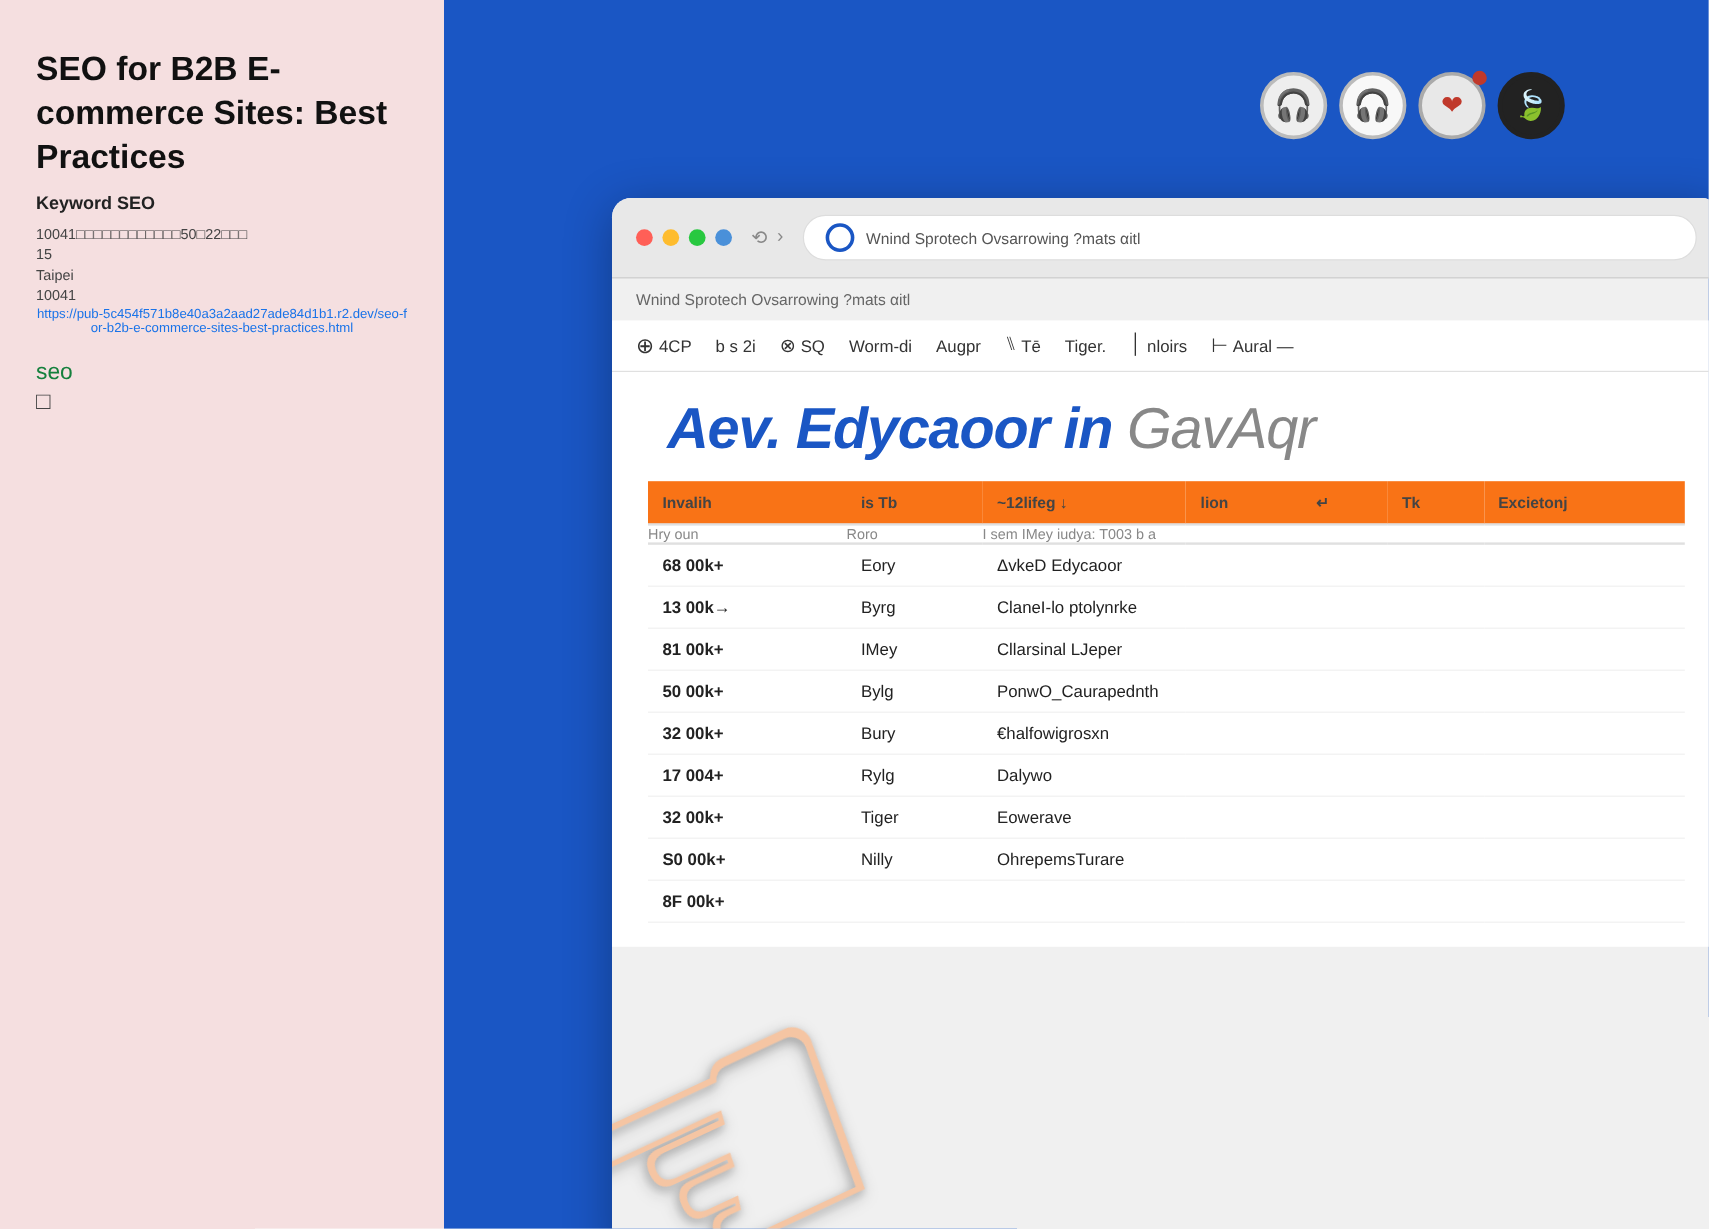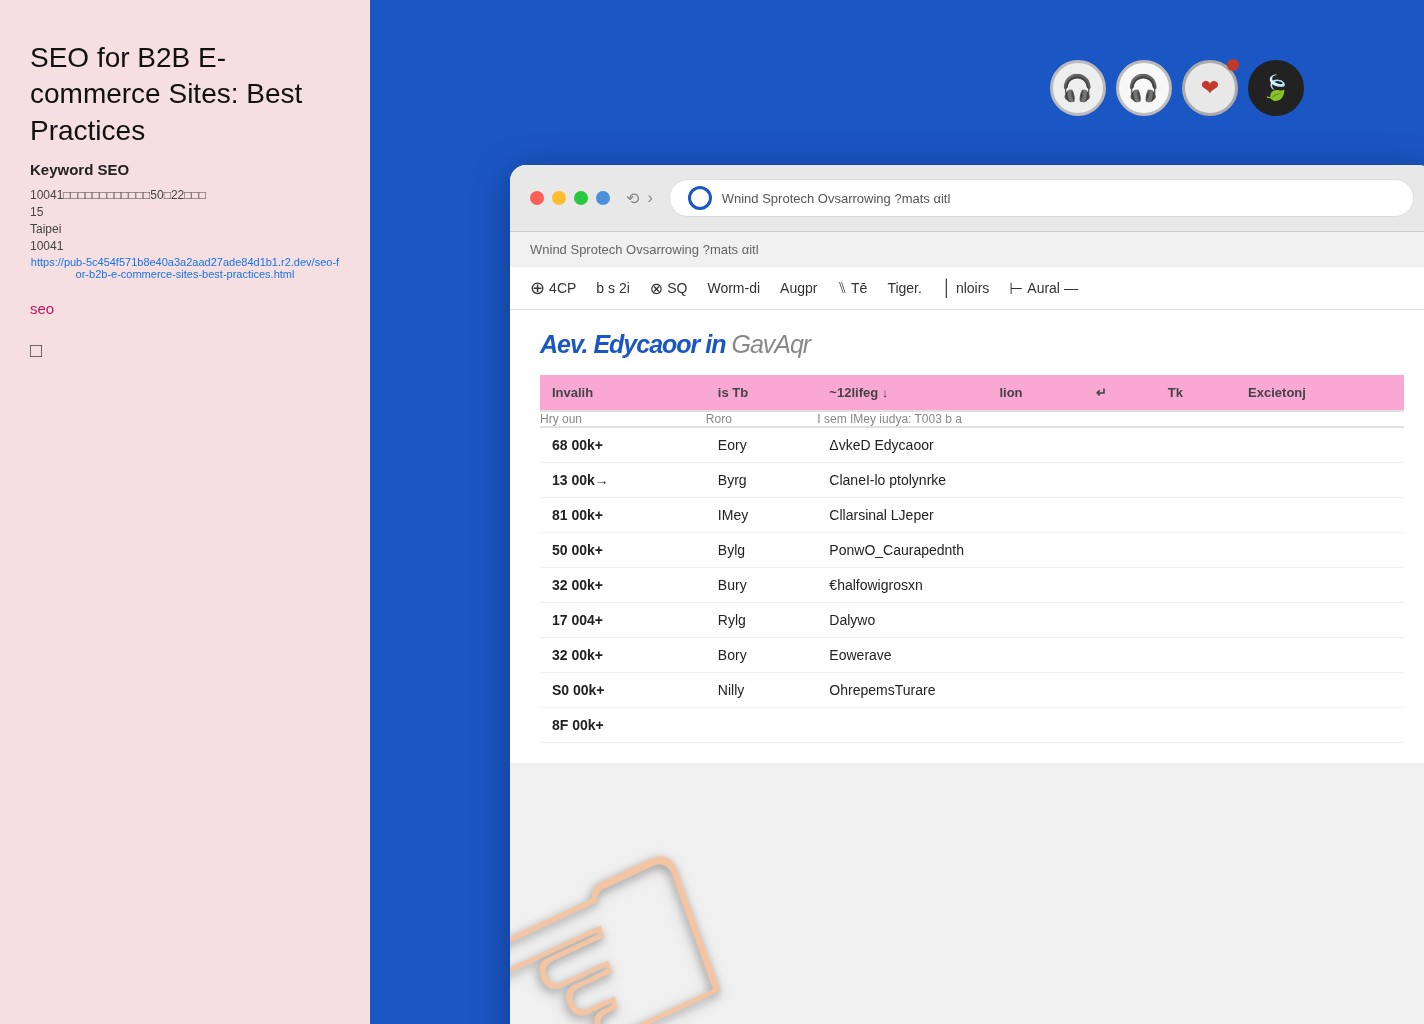--- a/index.html
+++ b/index.html
@@ -17,21 +17,21 @@
       width: 370px;
       min-width: 370px;
       background: #f5dfe0;
       height: 1024px;
       padding: 40px 30px;
       position: relative;
       z-index: 2;
     }
     .sidebar-title {
       font-size: 28px;
-      font-weight: 400;
+      font-weight: 700;
       color: #111;
       margin-bottom: 12px;
       line-height: 1.3;
     }
     .sidebar-subtitle {
       font-size: 15px;
       font-weight: 600;
       color: #222;
       margin-bottom: 10px;
     }
@@ -41,23 +41,23 @@
       margin-bottom: 3px;
     }
     .sidebar-url {
       font-size: 11px;
       color: #1a73e8;
       word-break: break-all;
       margin-bottom: 20px;
       text-align: center;
     }
     .sidebar-tag {
-      font-size: 15px;
-      color: #be185d;
-      margin-bottom: 22px;
+      font-size: 19px;
+      color: #15803d;
+      margin-bottom: 2px;
     }
     .sidebar-icon {
       font-size: 20px;
       color: #444;
     }
 
     
     .main {
       flex: 1;
       background: #1a56c4;
@@ -184,36 +184,37 @@
     }
 
     
     .browser-content {
       background: white;
       padding: 20px 30px;
       overflow: hidden;
     }
 
     .page-title {
-      font-size: 25px;
+      font-size: 48px;
       font-weight: 700;
       color: #1a56c4;
       margin-bottom: 16px;
       letter-spacing: -1px;
+      margin-left: 16px;
     }
     .page-title span { font-style: italic; }
 
     
     .data-table {
       width: 100%;
       border-collapse: collapse;
       font-size: 14px;
     }
     .data-table thead tr {
-      background: #f9a8d4;
+      background: #f97316;
       border-bottom: 2px solid #e0e0e0;
     }
     .data-table thead th {
       padding: 10px 12px;
       text-align: left;
       font-weight: 600;
       color: #444;
       font-size: 13px;
     }
     .data-table tbody tr {
@@ -420,21 +421,21 @@
               <td class="td-diff">Bury</td>
               <td colspan="5">€halfowigrosxn</td>
             </tr>
             <tr>
               <td class="td-volume">17 004+</td>
               <td class="td-diff">Rylg</td>
               <td colspan="5">Dalywo</td>
             </tr>
             <tr>
               <td class="td-volume">32 00k+</td>
-              <td class="td-diff">Bory</td>
+              <td class="td-diff">Tiger</td>
               <td colspan="5">Eowerave</td>
             </tr>
             <tr>
               <td class="td-volume">S0 00k+</td>
               <td class="td-diff">Nilly</td>
               <td colspan="5">OhrepemsTurare</td>
             </tr>
             <tr>
               <td class="td-volume">8F 00k+</td>
               <td class="td-diff"></td>

